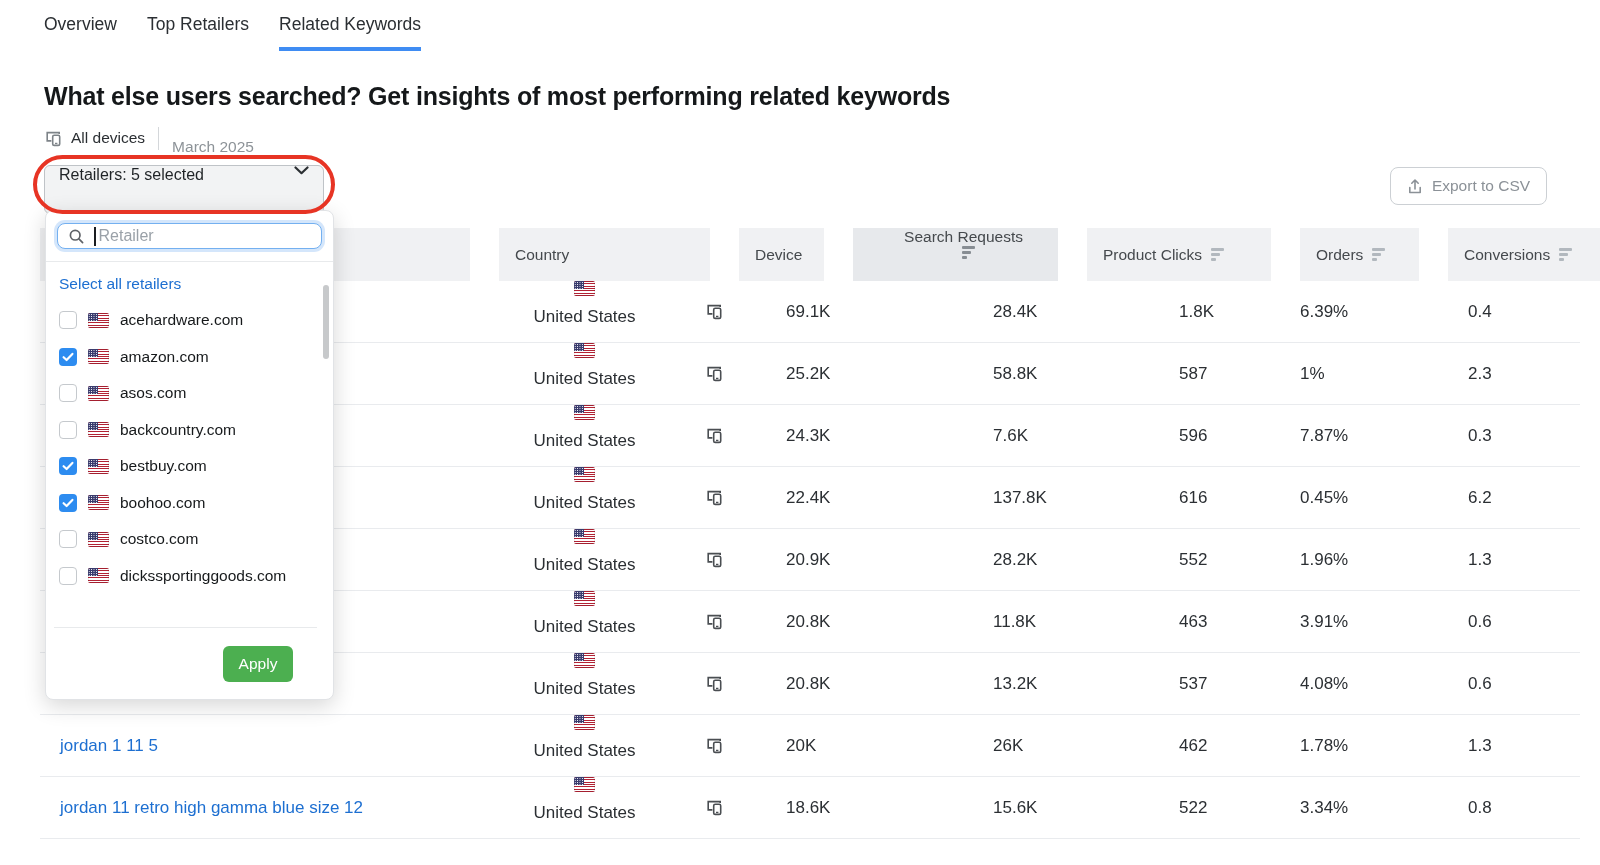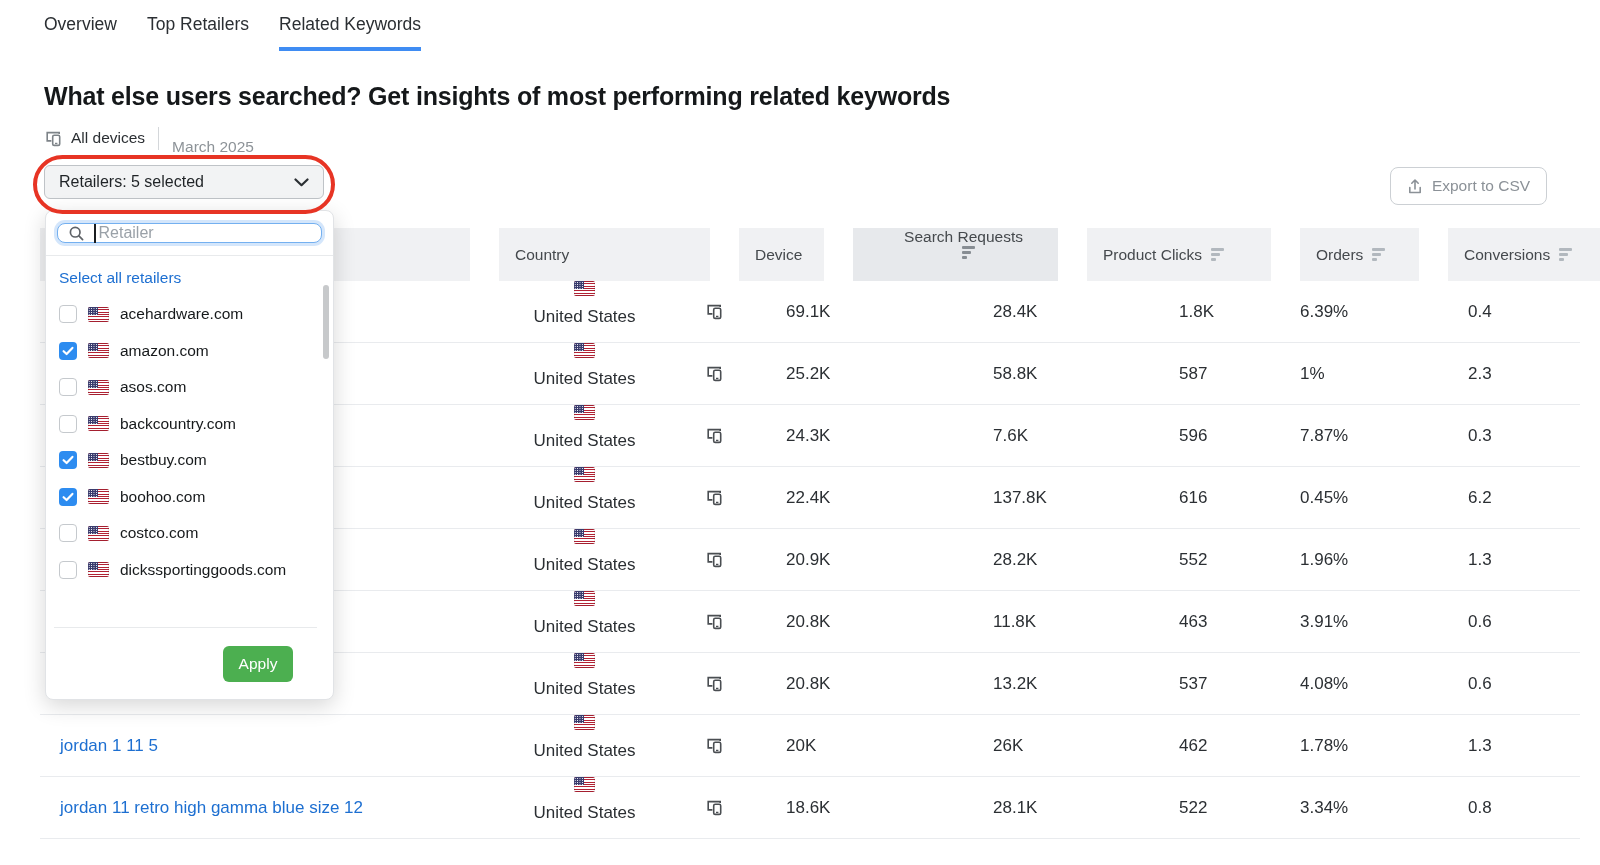--- a/index.html
+++ b/index.html
@@ -13,23 +13,23 @@
 
   
   .heading { position: absolute; left: 44px; top: 82px; font-size: 25px; font-weight: 700; color: #15181a; letter-spacing: -0.2px; }
   .filter-row { position: absolute; left: 44px; top: 126px; display: flex; align-items: center; height: 24px; }
   .filter-row .dev-ic { display: inline-flex; margin-right: 8px; }
   .devices-label { font-size: 15.5px; color: #2b2f33; }
   .vdiv { width: 1px; height: 23px; background: #d4d7da; margin: 0 13px; }
   .period-label { font-size: 15.5px; color: #8d9398; margin-top: 17px; }
 
   
-  .retailers-btn { position: absolute; left: 44px; top: 165px; width: 280px; height: 34px;
+  .retailers-btn { position: absolute; left: 44px; top: 165px; width: 280px; height: 49px;
     background: #f2f3f4; border: 1px solid #bfc3c7; border-radius: 6px;
-    display: flex; align-items: center; justify-content: space-between; padding: 0 14px;
+    display: flex; justify-content: space-between; padding: 0 14px;
     font-size: 16px; color: #1f2326; font-family: inherit; cursor: pointer; }
   .annotation-oval { position: absolute; left: 33px; top: 155px; width: 302px; height: 59px;
     border: 4px solid var(--annotation_red, #E73424); border-radius: 32px; z-index: 60; pointer-events: none; }
 
   
   .export-btn { position: absolute; left: 1390px; top: 167px; width: 157px; height: 38px;
     background: #fff; border: 1px solid #ccd0d4; border-radius: 8px;
     display: flex; align-items: center; justify-content: center; gap: 9px;
     font-size: 15.5px; color: #8b9197; font-family: inherit; cursor: pointer; }
 
@@ -58,21 +58,21 @@
   .flag { position: relative; flex: none; width: 21px; height: 15px; border-radius: 2px; overflow: hidden;
     background: repeating-linear-gradient(#b22234 0 1.16px, #ffffff 1.16px 2.31px);
     box-shadow: inset 0 0 0 1px rgba(0,0,0,.08); }
   .flag::before { content: ""; position: absolute; left: 0; top: 0; width: 9.5px; height: 8px; background: #3a3c6e;
     background-image: radial-gradient(circle at 1.2px 1.2px, #fff .55px, transparent .7px); background-size: 2.4px 2px; }
 
   
   .panel { position: absolute; left: 45px; top: 210px; width: 289px; height: 490px; background: #fff;
     border: 1px solid #e1e3e6; border-radius: 8px; box-shadow: 0 6px 22px rgba(0,0,0,.16); z-index: 50; }
   .search-wrap { padding: 12px 11px; border-bottom: 1px solid #e8eaec; }
-  .search-box { height: 20px; border: 1.5px solid #74b0f0; border-radius: 8px; background: #fff;
+  .search-box { height: 26px; border: 1.5px solid #74b0f0; border-radius: 8px; background: #fff;
     box-shadow: 0 0 0 3px rgba(99,166,240,.28); display: flex; align-items: center; padding: 0 10px; }
   .search-box .mag { display: inline-flex; margin-right: 9px; }
   .caret { width: 1.5px; height: 19px; background: #1a1d20; margin-right: 3px; }
   .search-placeholder { font-size: 16px; color: #9aa1a8; }
   .select-all { display: block; padding: 13px 13px 5px; font-size: 15.5px; color: var(--link_blue, #1D6FD1); cursor: pointer; text-decoration: none; }
   .options { margin-top: 4px; }
   .option { height: 36.5px; display: flex; align-items: center; gap: 11px; padding: 0 13px; cursor: pointer; }
   .checkbox { flex: none; width: 18px; height: 18px; border-radius: 4px; display: flex; align-items: center; justify-content: center; }
   .checkbox.unchecked { background: #fff; border: 1.5px solid #c5c9cd; }
   .checkbox.checked { background: var(--checkbox_blue, #2D8CF0); }
@@ -370,21 +370,21 @@
     <div class="td td-device">
       <span>
         <svg width="19" height="19" viewBox="0 0 19 19" fill="none">
           <path d="M15.2 5 V3.6 H3.2 V11.9 H7.4" stroke="#4a4e52" stroke-width="1.6"></path>
           <rect x="8.7" y="6.2" width="7" height="10.2" rx="1.5" fill="#fff" stroke="#4a4e52" stroke-width="1.6"></rect>
           <path d="M11 14.4 H13.4" stroke="#4a4e52" stroke-width="1.3"></path>
         </svg>
       </span>
     </div>
     <div class="td">18.6K</div>
-    <div class="td">28.1K</div>
+    <div class="td">15.6K</div>
     <div class="td">522</div>
     <div class="td">3.34%</div>
     <div class="td">0.8</div>
   </div>
 </div>
 
   <div class="panel">
     <div class="search-wrap">
       <div class="search-box">
         <span class="mag">

